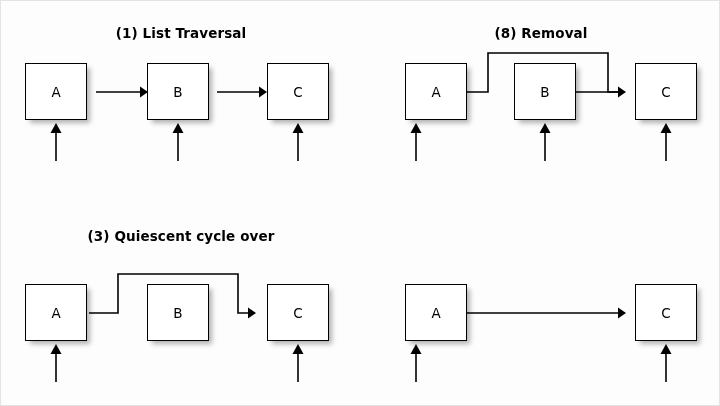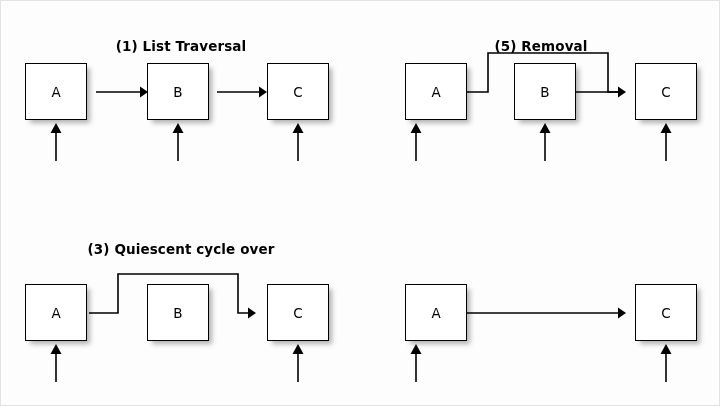--- a/index.html
+++ b/index.html
@@ -19,21 +19,20 @@
   .panel{position:absolute;width:360px;height:203px;}
   .panel-title{
     position:absolute;
     top:24px;left:0;width:360px;
     text-align:center;
     font-size:13.5px;
     font-weight:bold;
     color:#000;
     letter-spacing:0.1px;
     white-space:nowrap;
-    margin-top:13px;
   }
   .node{
     position:absolute;
     width:62px;height:57px;
     background:#ffffff;
     border:1.6px solid #000;
     box-sizing:border-box;
     box-shadow:4px 4px 5px -1px rgba(0,0,0,0.30);
     display:flex;
     align-items:center;
@@ -68,21 +67,21 @@
       <line class="ln" x1="297" y1="160" x2="297" y2="132"></line>
       <polygon class="hd" points="291.5,132 297,122 302.5,132"></polygon>
     </svg>
 
     <div class="node" style="left:24px;top:62px;">A</div>
     <div class="node" style="left:146px;top:62px;">B</div>
     <div class="node" style="left:266px;top:62px;">C</div>
   </div>
 
   <div class="panel" style="left:360px;top:0;">
-    <div class="panel-title">(5) Removal</div>
+    <div class="panel-title">(8) Removal</div>
 
     <svg class="svg-layer" viewBox="0 0 360 203">
 
       <path class="ln" d="M95,91 L127,91 L127,52 L247,52 L247,91 L257,91"></path>
       <polygon class="hd" points="257,85.5 265,91 257,96.5"></polygon>
 
       <line class="ln" x1="215" y1="91" x2="257" y2="91"></line>
 
       <line class="ln" x1="55" y1="160" x2="55" y2="132"></line>
       <polygon class="hd" points="49.5,132 55,122 60.5,132"></polygon>

